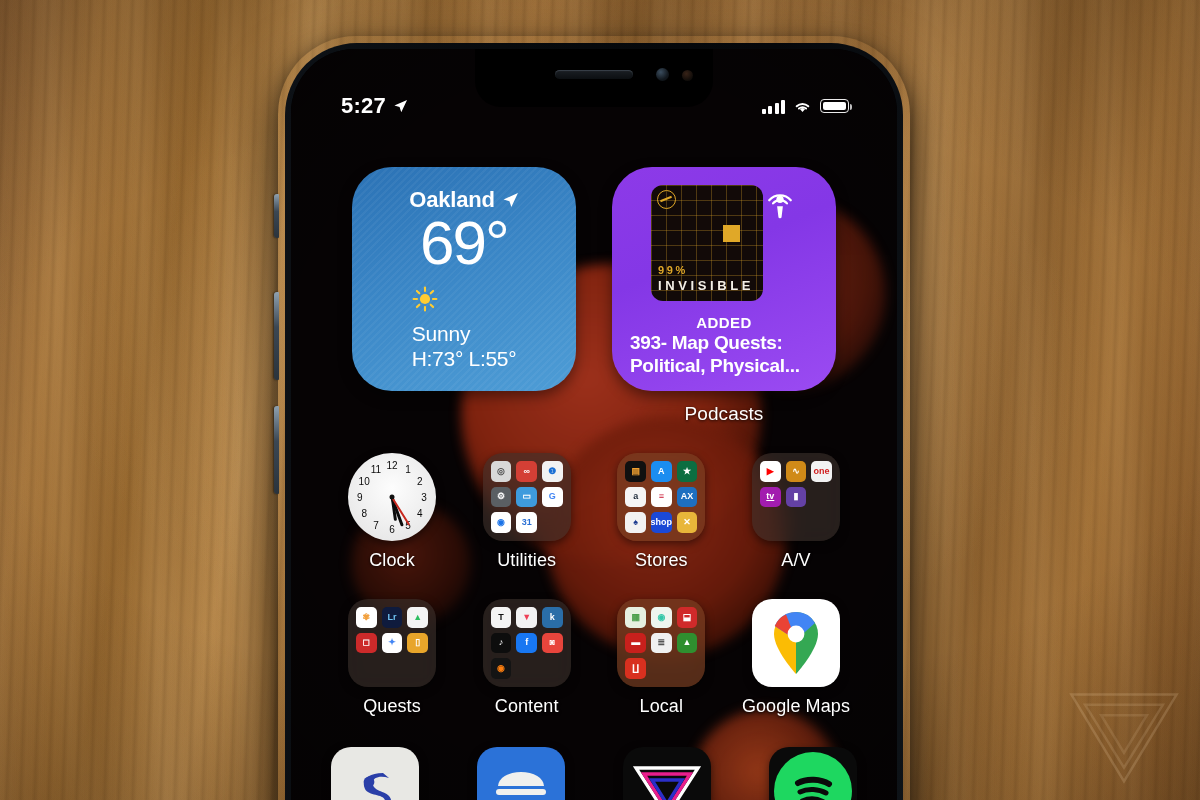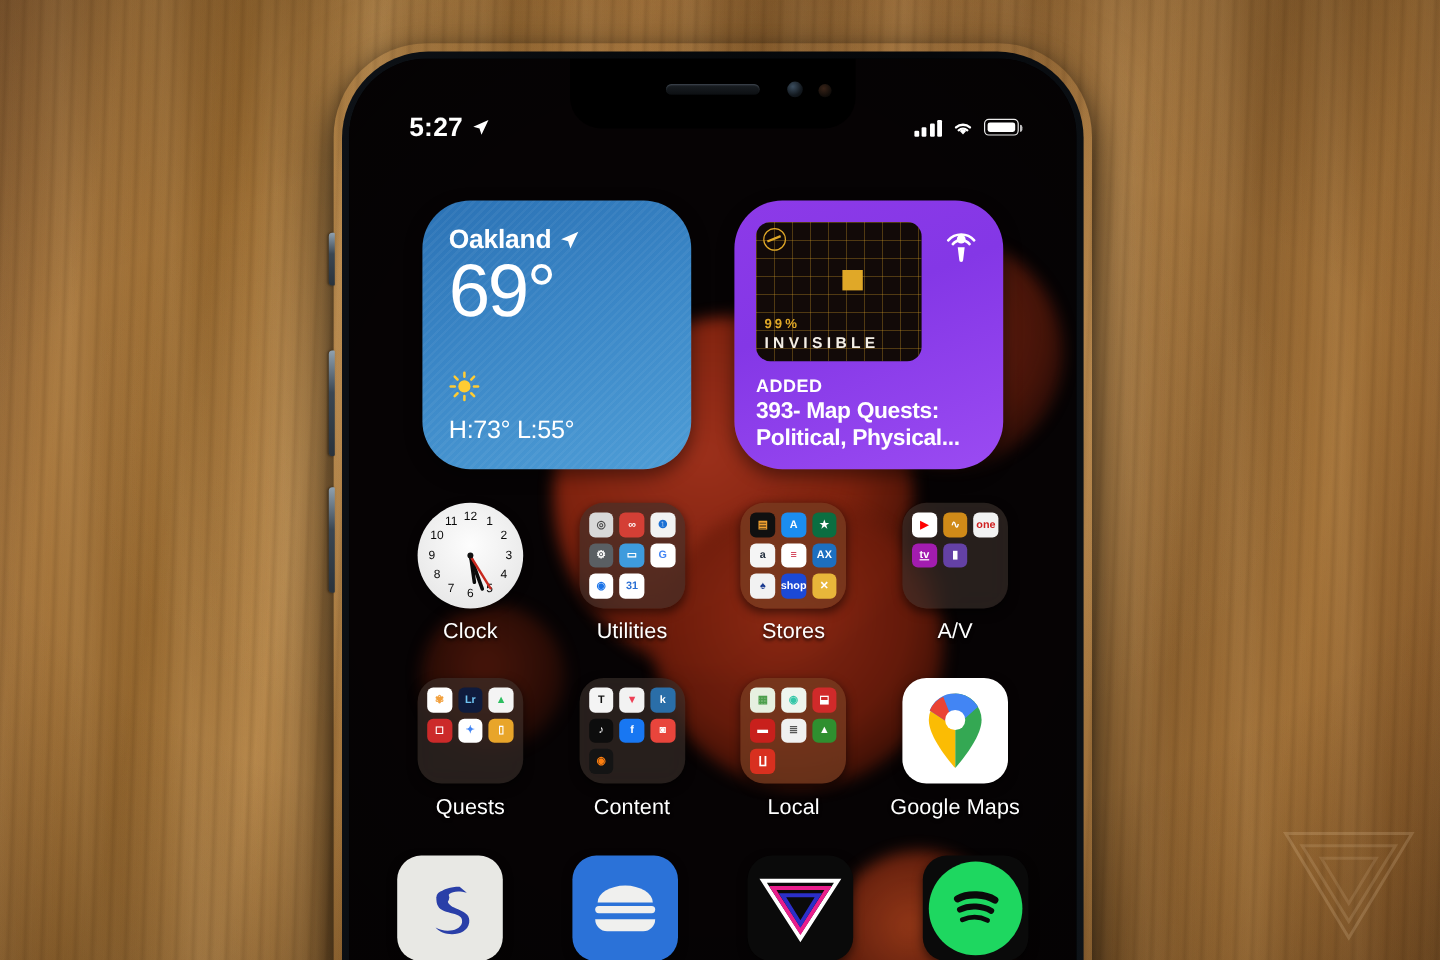--- a/index.html
+++ b/index.html
@@ -265,20 +265,21 @@
     gap: 36px;
     justify-content: center;
   }
   .widget-cell { width: 224px; }
   .widget {
     width: 224px; height: 224px;
     border-radius: 40px;
     position: relative;
     overflow: hidden;
     box-shadow: 0 5px 14px rgba(0,0,0,.45);
+    align-items: center;
   }
 
   
   .w-weather {
     background: linear-gradient(160deg, #2b72b5 0%, #3a86c6 45%, #4e9dd6 100%);
     padding: 20px 22px;
     color: #fff;
     display: flex;
     flex-direction: column;
   }
@@ -308,21 +309,21 @@
   
   .w-pod {
     background: linear-gradient(158deg, #8d3ae8 0%, #8437e6 40%, #9b4bf2 100%);
     padding: 18px 18px 16px;
     color: #fff;
     display: flex;
     flex-direction: column;
   }
   .pod-top { display: flex; align-items: flex-start; justify-content: space-between; }
   .pod-art {
-    width: 138px; height: 116px;
+    width: 112px; height: 116px;
     border-radius: 12px;
     background: #120a08;
     position: relative;
     overflow: hidden;
     flex: none;
   }
   .pod-grid {
     position: absolute; inset: 0;
     background-image:
       linear-gradient(to right, rgba(224,168,40,.30) 1px, transparent 1px),
@@ -579,20 +580,21 @@
                   <line x1="13" y1="1.6" x2="13" y2="5"></line>
                   <line x1="13" y1="21" x2="13" y2="24.4"></line>
                   <line x1="1.6" y1="13" x2="5" y2="13"></line>
                   <line x1="21" y1="13" x2="24.4" y2="13"></line>
                   <line x1="4.9" y1="4.9" x2="7.3" y2="7.3"></line>
                   <line x1="18.7" y1="18.7" x2="21.1" y2="21.1"></line>
                   <line x1="21.1" y1="4.9" x2="18.7" y2="7.3"></line>
                   <line x1="7.3" y1="18.7" x2="4.9" y2="21.1"></line>
                 </g>
               </svg>
+              <div class="w-cond">Sunny</div>
               <div class="w-hl">H:73° L:55°</div>
             </div>
           </div>
         </div>
 
         <div class="widget-cell">
           <div class="widget w-pod">
             <div class="pod-top">
               <div class="pod-art">
                 <div class="pod-grid"></div>
@@ -604,20 +606,21 @@
               <svg class="pod-icon" viewBox="0 0 40 40">
                 <circle cx="20" cy="14.5" r="4.3" fill="#fff"></circle>
                 <path d="M16.6 22.5 h6.8 l-1.5 12.5 a1.9 1.9 0 0 1 -3.8 0 Z" fill="#fff"></path>
                 <path d="M11.8 19.3 a10.5 10.5 0 0 1 16.4 0" fill="none" stroke="#fff" stroke-width="2.6" stroke-linecap="round"></path>
                 <path d="M7.3 15.6 a17 17 0 0 1 25.4 0" fill="none" stroke="#fff" stroke-width="2.6" stroke-linecap="round"></path>
               </svg>
             </div>
             <div class="pod-added">ADDED</div>
             <div class="pod-title">393- Map Quests: Political, Physical...</div>
           </div>
+          <div class="widget-label">Podcasts</div>
         </div>
       </div>
 
       <div class="app-row" id="row0">
           <div class="app">
             <div class="app-icon clock-face">
               <span class="clock-num" style="left: 68.25%; top: 18.3901%;">1</span>
               <span class="clock-num" style="left: 81.6099%; top: 31.75%;">2</span>
               <span class="clock-num" style="left: 86.5%; top: 50%;">3</span>
               <span class="clock-num" style="left: 81.6099%; top: 68.25%;">4</span>

